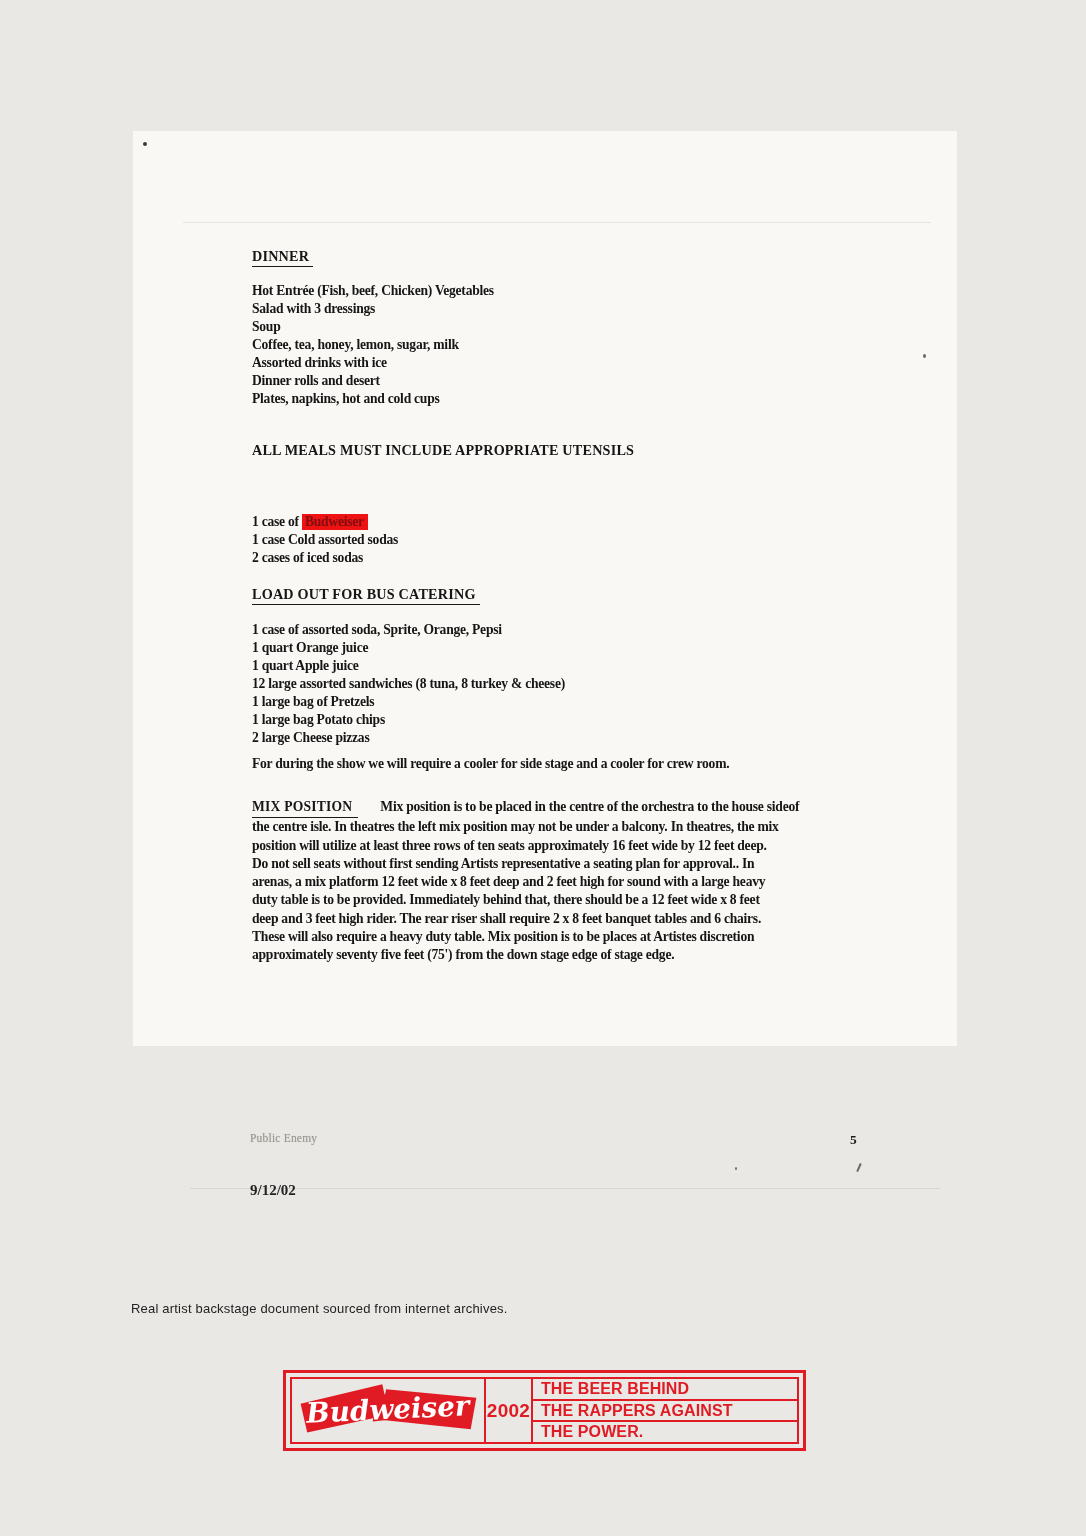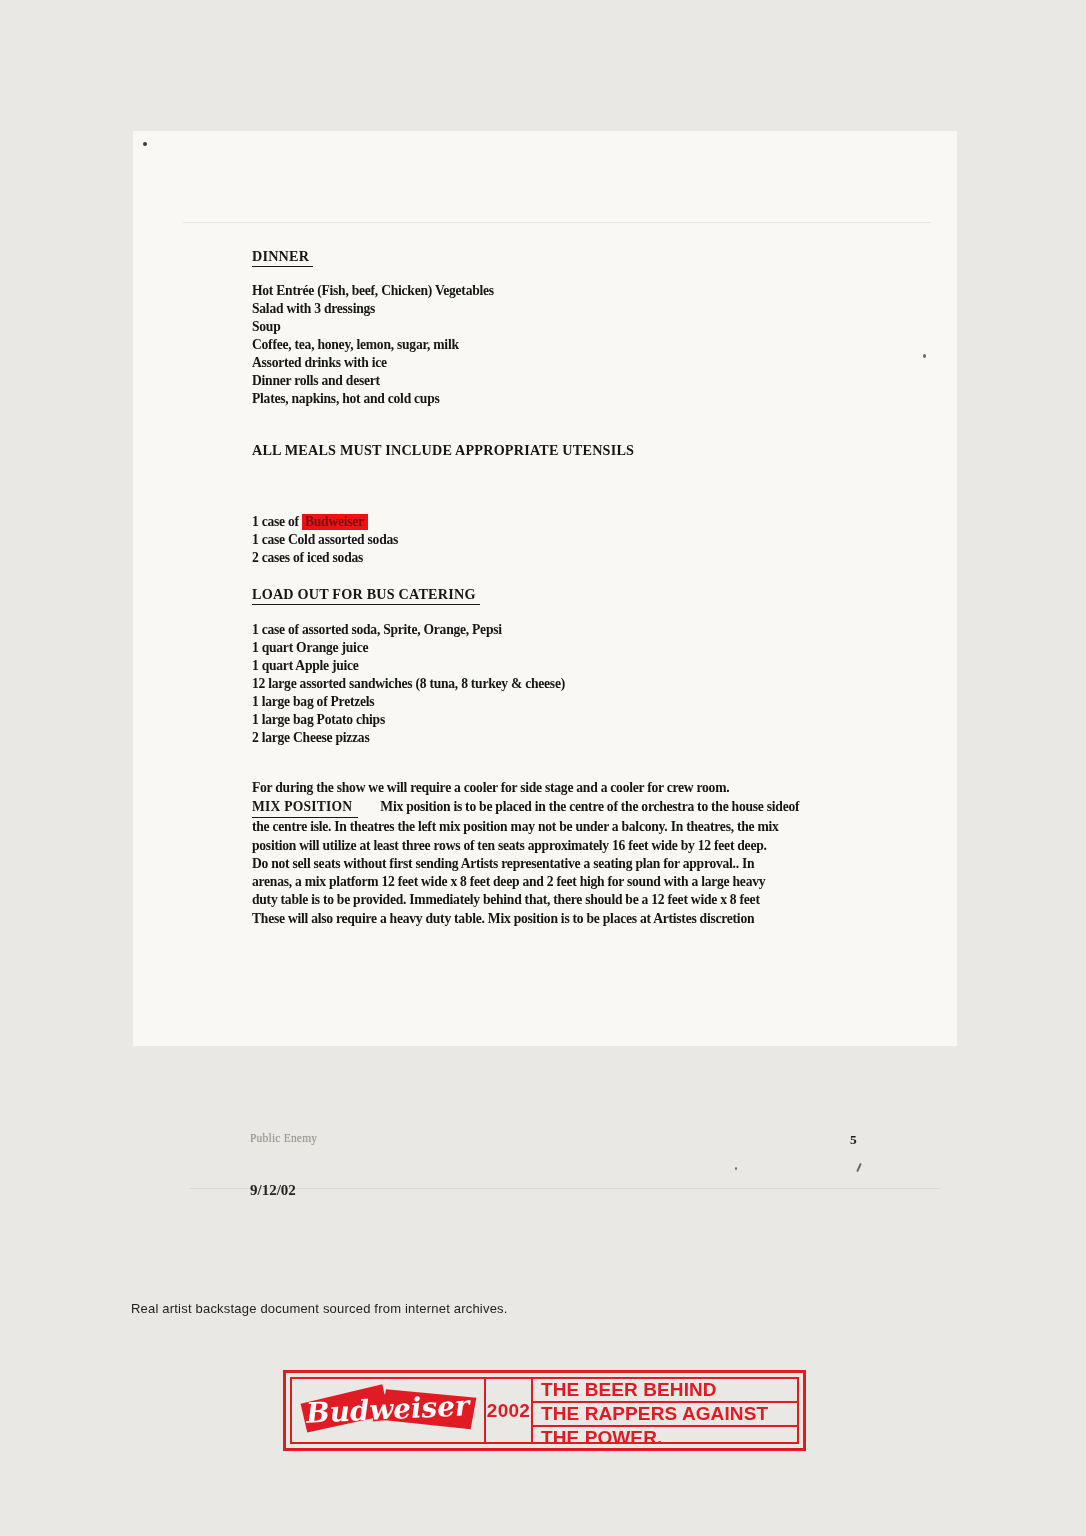--- a/index.html
+++ b/index.html
@@ -57,21 +57,21 @@
     width:47px; border-right:2px solid var(--red);
     display:flex; align-items:center; justify-content:center;
     color:var(--red); font-family:"Liberation Sans", sans-serif;
     font-weight:bold; font-size:19px; letter-spacing:0.3px;
   }
   .rows-cell{ flex:1; display:flex; flex-direction:column; }
   .tag-row{
     flex:1; display:flex; align-items:center; padding-left:8px;
     border-bottom:2px solid var(--red);
     color:var(--red); font-family:"Liberation Sans", sans-serif;
-    font-weight:bold; font-size:19px; letter-spacing:0.1px;
+    font-weight:bold; font-size:16px; letter-spacing:0.1px;
   }
   .tag-row:last-child{ border-bottom:none; }
 </style>
 </head>
 <body>
 
 <div class="canvas" style="--red:#e01b24;">
 
   <div class="paper">
 
@@ -109,30 +109,32 @@
     <div class="abs doc-text" style="left:119px; top:490px;">
       <div class="line">1 case of assorted soda, Sprite, Orange, Pepsi</div>
       <div class="line">1 quart Orange juice</div>
       <div class="line">1 quart Apple juice</div>
       <div class="line">12 large assorted sandwiches (8 tuna, 8 turkey &amp; cheese)</div>
       <div class="line">1 large bag of Pretzels</div>
       <div class="line">1 large bag Potato chips</div>
       <div class="line">2 large Cheese pizzas</div>
     </div>
 
-    <div class="abs doc-text line" style="left:119px; top:648px;text-align:right;">For during the show we will require a cooler for side stage and a cooler for crew room.</div>
+    <div class="abs doc-text line" style="left:119px; top:624px;text-align:right;">For during the show we will require a cooler for side stage and a cooler for crew room.</div>
 
     <div class="abs doc-text" style="left:119px; top:667px;">
       <div class="mix-line"><span class="u-head" style="font-size:13.6px; padding-right:6px; margin-right:19px;">MIX POSITION</span><span> Mix position is to be placed in the centre of the orchestra to the house sideof</span></div>
       <div class="mix-line">the centre isle.  In theatres the left mix position may not be under a balcony.  In theatres, the mix</div>
       <div class="mix-line">position will utilize at least three rows of ten seats approximately 16 feet wide by 12 feet deep.</div>
       <div class="mix-line">Do not sell seats without first sending Artists representative a seating plan for approval..  In</div>
       <div class="mix-line">arenas, a mix platform 12 feet wide x 8 feet deep and 2 feet high for sound with a large heavy</div>
       <div class="mix-line">duty table is to be provided.  Immediately behind that, there should be a 12 feet wide x 8 feet</div>
+      <div class="mix-line">deep and 3 feet high rider.  The rear riser shall require 2 x 8 feet banquet tables and 6 chairs.</div>
       <div class="mix-line">These will also require a heavy duty table.  Mix position is to be places at Artistes discretion</div>
+      <div class="mix-line">approximately seventy five feet (75') from the down stage edge of stage edge.</div>
     </div>
 
     <div class="abs footer-artist" style="left:117px; top:1001px;">Public Enemy</div>
     <div class="abs footer-date" style="left:117px; top:1015px;">9/12/02</div>
     <div class="abs page-num" style="left:717px; top:1001px;">5</div>
   </div>
 
   <div class="caption">Real artist backstage document sourced from internet archives.</div>
 
   <div class="ad-frame">

